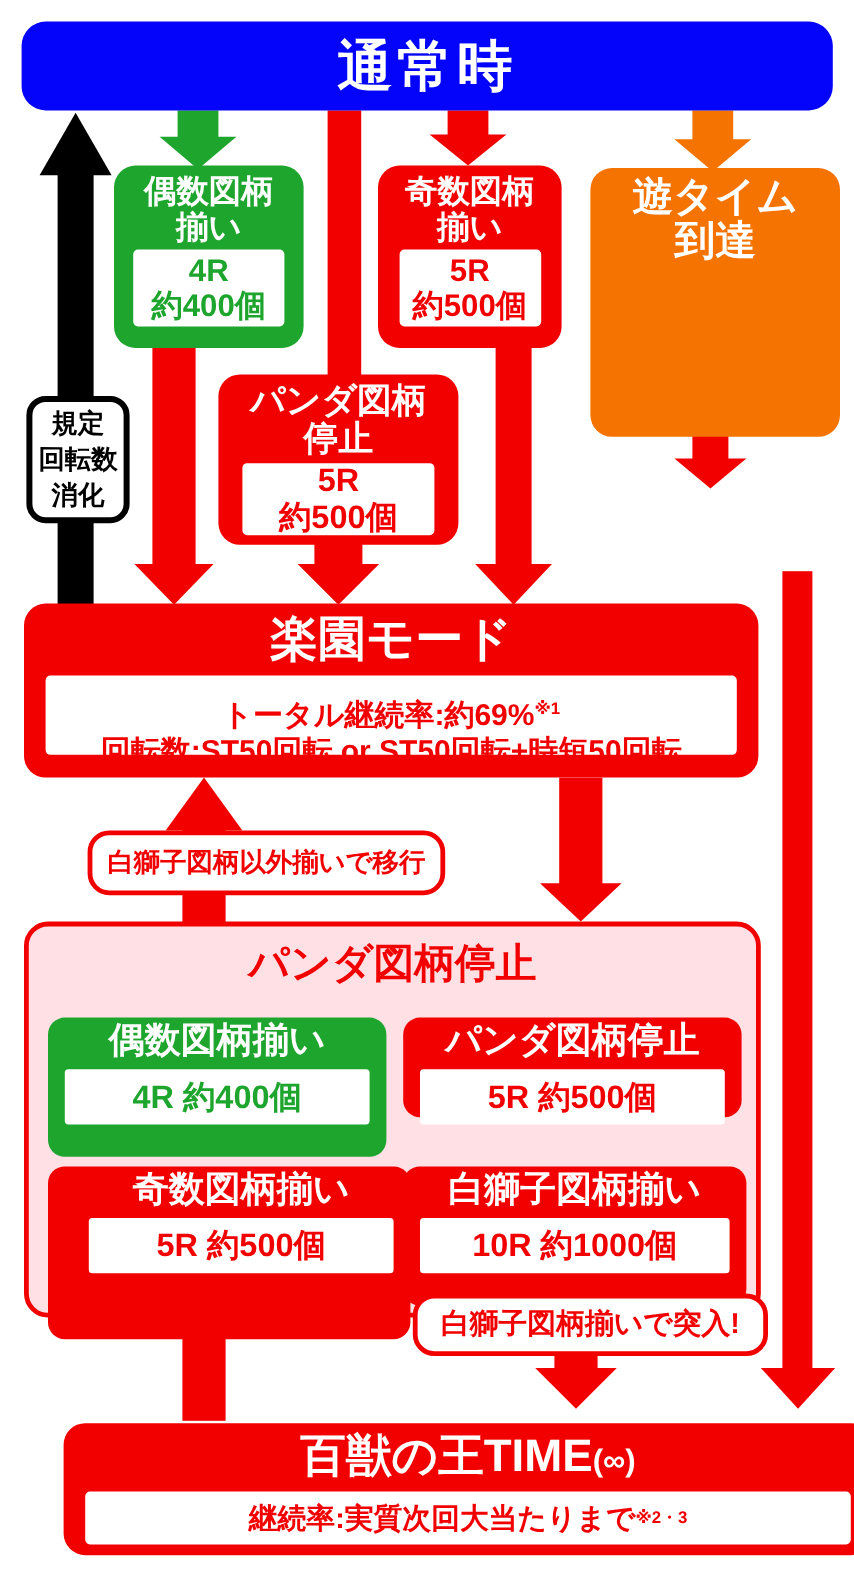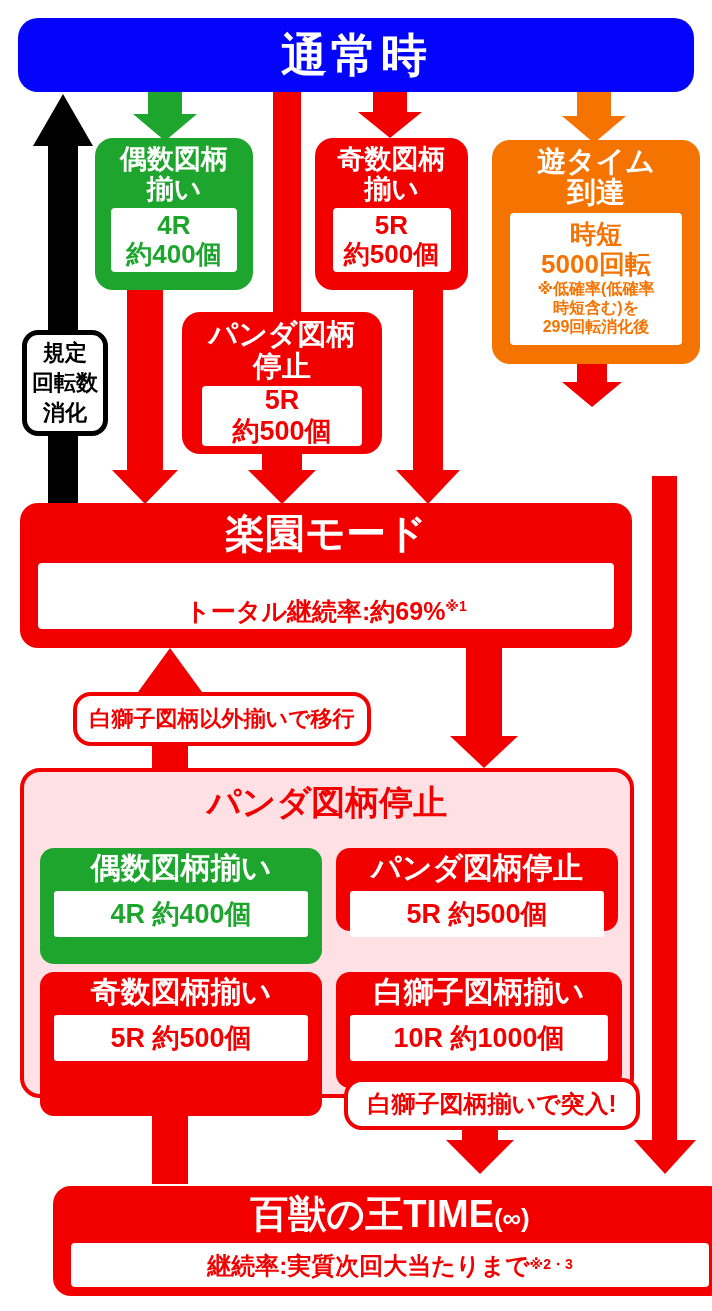--- a/index.html
+++ b/index.html
@@ -98,38 +98,32 @@
   </div>
 
   <div class="node" style="left:182px;top:312px;width:200px;height:142px;background:var(--red);">
     <div class="ttl" style="font-size:29px;">パンダ図柄
 停止</div>
     <div class="inner" style="width:160px;height:60px;color:var(--red);font-size:27px;margin-top:3px;">5R
 約500個</div>
   </div>
 
   <div class="node" style="left:492px;top:140px;width:208px;height:224px;background:var(--orange);">
-    <div class="ttl" style="font-size:29px;line-height:1.08;">遊タイム
+    <div class="ttl" style="font-size:34px;line-height:1.08;">遊タイム
 到達</div>
-    <div class="inner" style="width:172px;height:132px;color:var(--orange);margin-top:4px;">
-      <span style="font-size:26px;line-height:1.15;">時短
-5000回転</span>
-      <span style="font-size:16px;line-height:1.18;">※低確率(低確率
-時短含む)を
-299回転消化後</span>
-    </div>
   </div>
 
 
   <div class="banner" style="left:20px;top:503px;width:612px;height:145px;background:var(--red);border-radius:18px;">
     <div style="font-size:40px;line-height:1.5;">楽園モード</div>
     <div class="inner" style="margin:0 18px;height:66px;color:var(--red);">
       <div style="font-size:25px;line-height:1.2;">
         <span>トータル継続率:約69%</span><sup class="note">※1</sup>
       </div>
+      <div style="font-size:25px;line-height:1.2;">回転数:ST50回転 or ST50回転+時短50回転</div>
     </div>
   </div>
 
   <div class="bubble" style="left:25px;top:692px;width:298px;height:54px;font-size:22px;border-width:4px;margin-left:48px;">
     <span>白獅子図柄以外揃いで移行</span>
   </div>
 
   <div class="abs" style="left:20px;top:768px;width:614px;height:330px;background:var(--pink);border:4px solid var(--red);border-radius:20px;box-sizing:border-box;">
     <div style="text-align:center;color:var(--red);font-weight:900;font-size:34px;margin-top:8px;">パンダ図柄停止</div>
   </div>
@@ -137,21 +131,21 @@
   <div class="gridbox" style="left:40px;top:848px;width:282px;height:116px;background:var(--green);">
     <div style="font-size:30px;line-height:1.35;">偶数図柄揃い</div>
     <div class="strip" style="color:var(--green);">4R 約400個</div>
   </div>
 
   <div class="gridbox" style="left:336px;top:848px;width:282px;height:83px;background:var(--red);">
     <div style="font-size:30px;line-height:1.35;">パンダ図柄停止</div>
     <div class="strip" style="color:var(--red);">5R 約500個</div>
   </div>
 
-  <div class="gridbox" style="left:40px;top:972px;width:282px;height:144px;background:var(--red);">
+  <div class="gridbox" style="left:40px;top:972px;width:282px;height:144px;background:var(--red);padding-left:20px;">
     <div style="font-size:30px;line-height:1.35;">奇数図柄揃い</div>
     <div class="strip" style="color:var(--red);">5R 約500個</div>
   </div>
 
   <div class="gridbox" style="left:336px;top:972px;width:286px;height:116px;background:var(--red);">
     <div style="font-size:30px;line-height:1.35;">白獅子図柄揃い</div>
     <div class="strip" style="color:var(--red);">10R 約1000個</div>
   </div>
 
   <div class="bubble" style="left:344px;top:1078px;width:296px;height:52px;font-size:24px;border-width:4px;">

